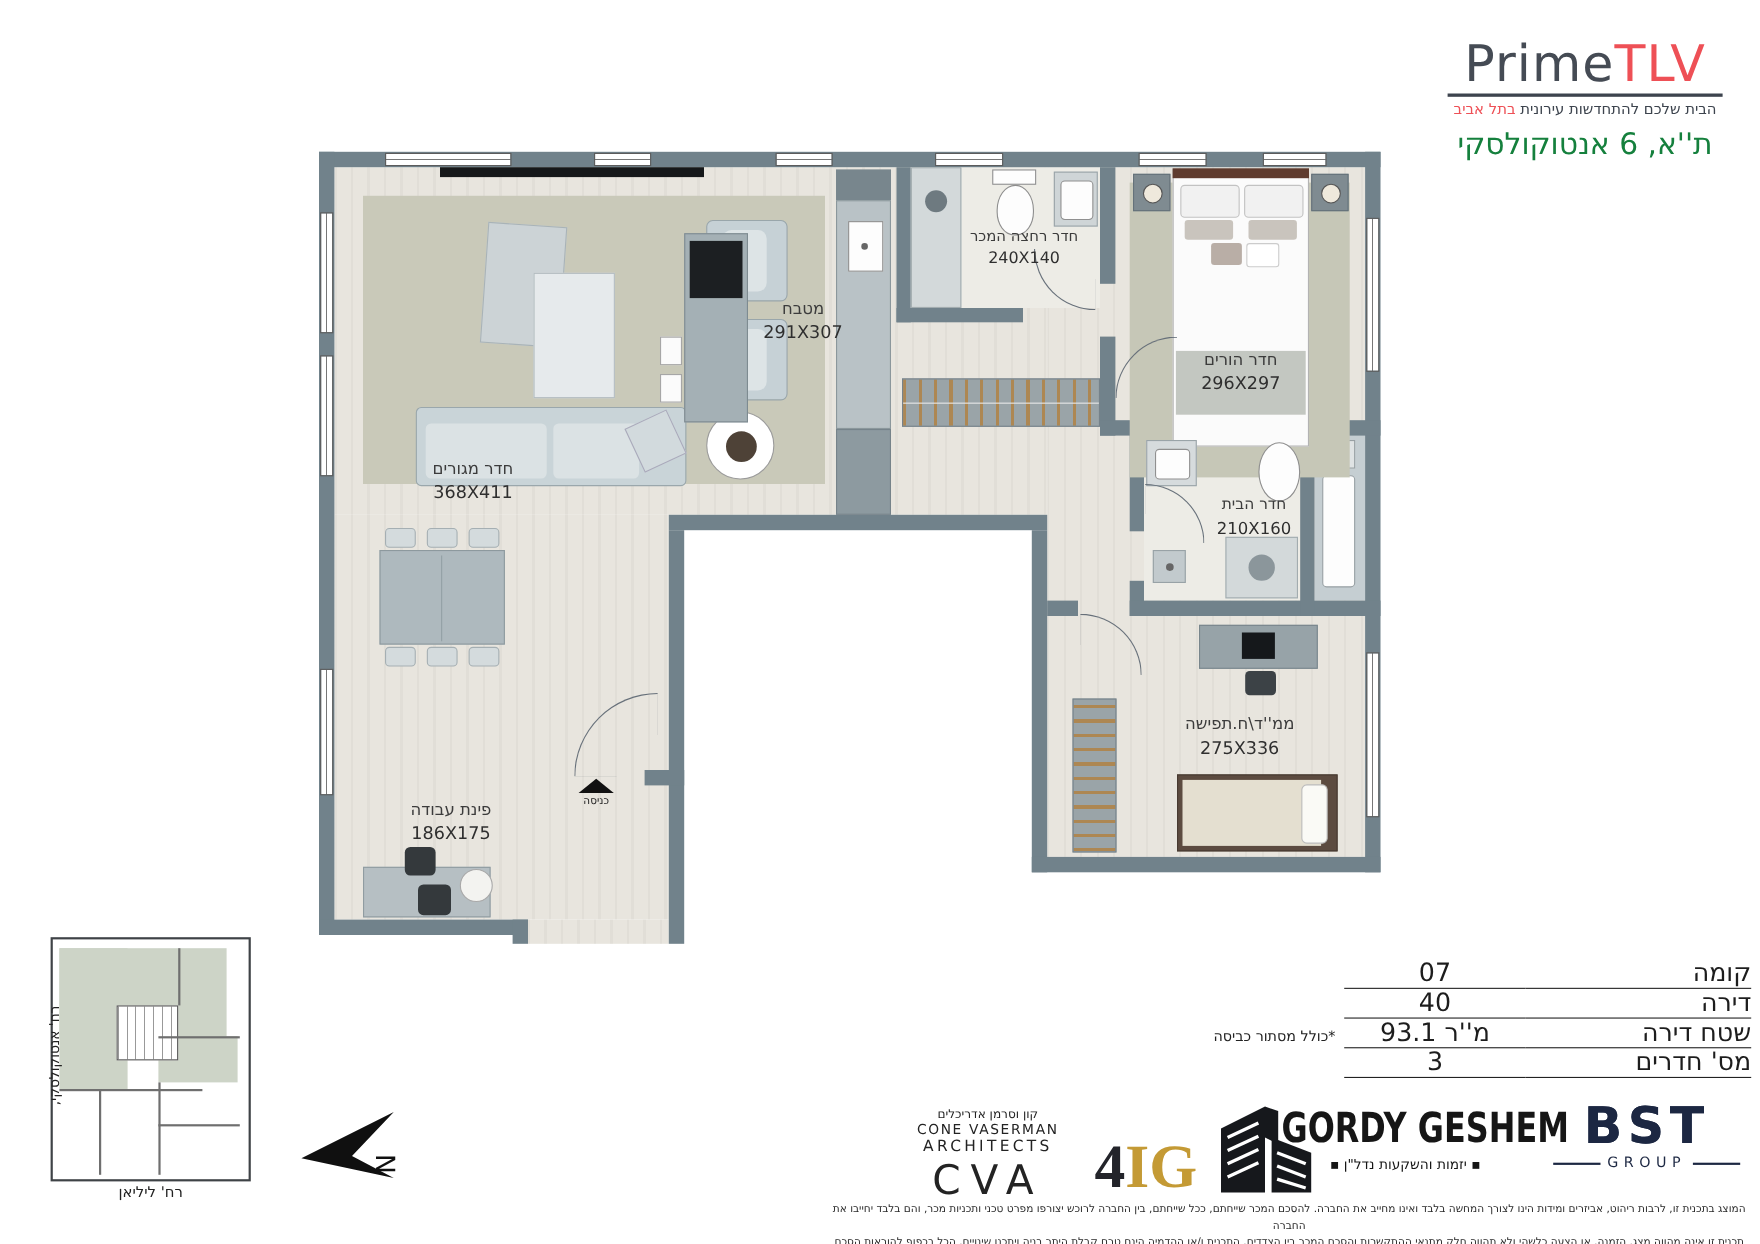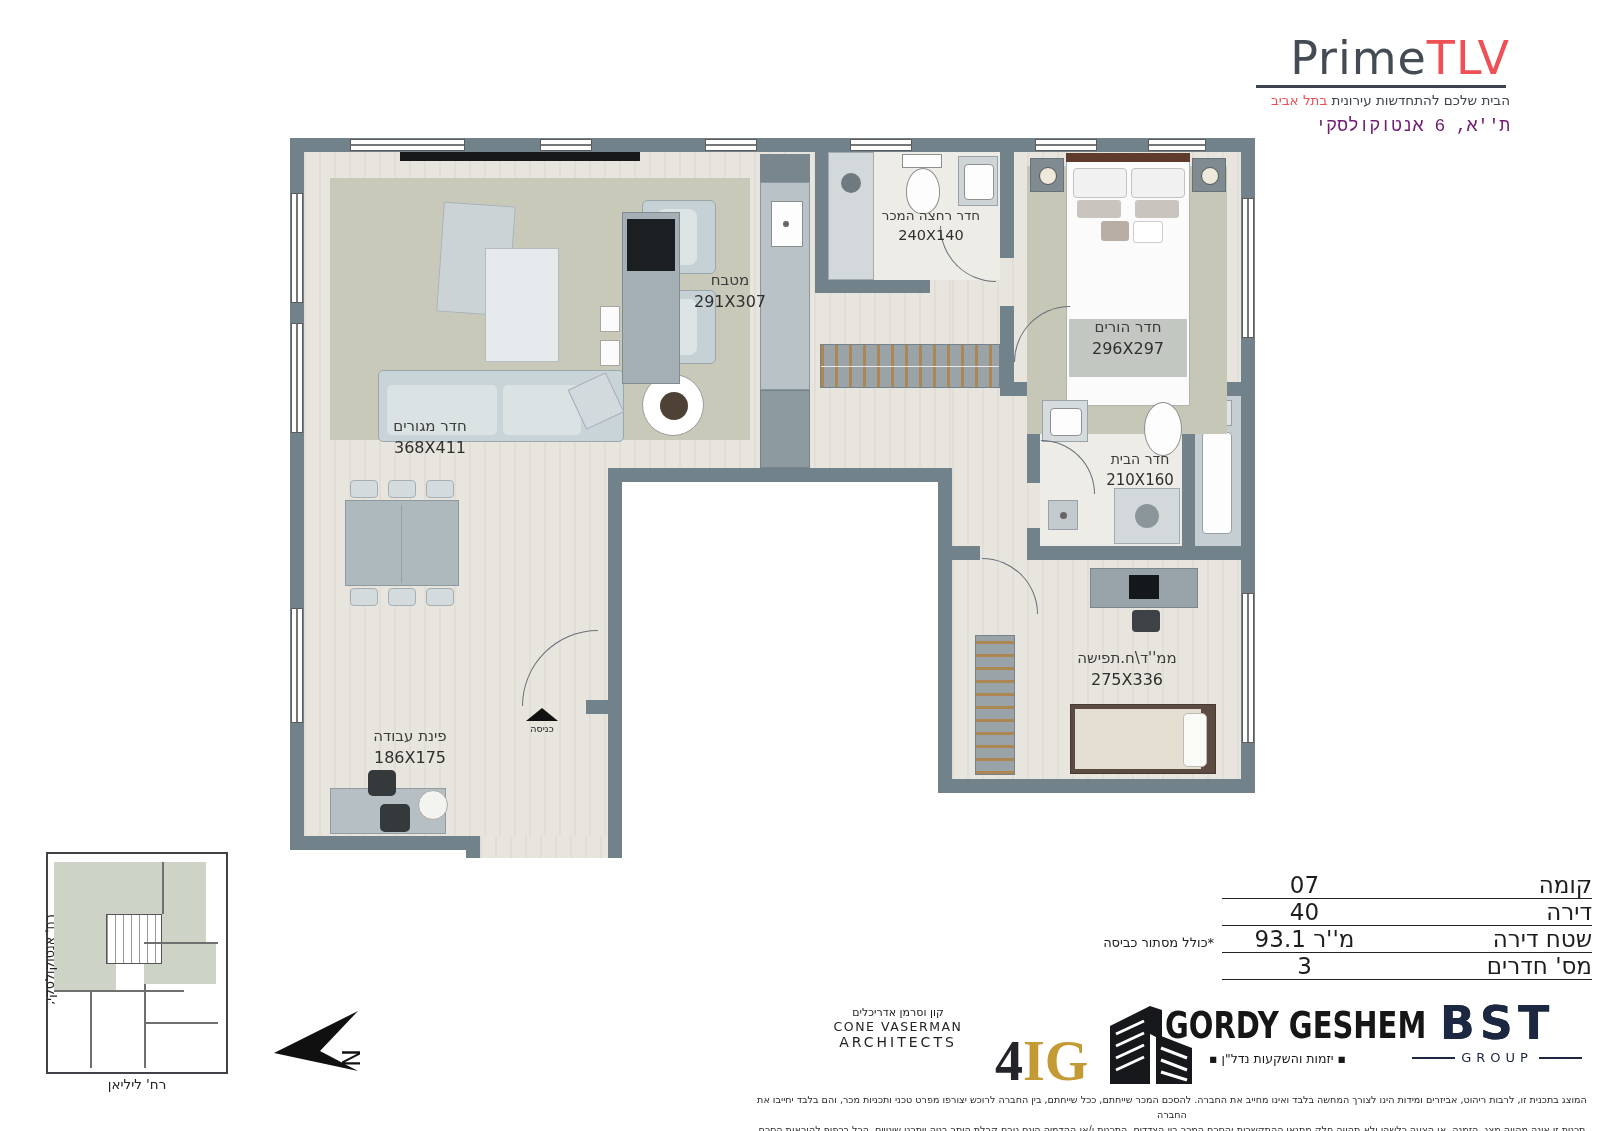--- a/index.html
+++ b/index.html
@@ -19,25 +19,25 @@
   .rug{position:absolute;background:#c9c9b9;}
   .closet{position:absolute;background:#9aa4a8;
           background-image:repeating-linear-gradient(90deg,#ad8753 0 3px,transparent 3px 14px);
           border:1px solid #76828a;box-sizing:border-box;}
   .closetv{position:absolute;background:#9aa4a8;
           background-image:repeating-linear-gradient(0deg,#ad8753 0 3px,transparent 3px 13px);
           border:1px solid #76828a;box-sizing:border-box;}
   .lbl{position:absolute;text-align:center;color:#3c3c3c;font-size:15px;line-height:1.4;}
   .lbl .dims{font-size:16px;color:#2f2f2f;}
   
-  #brand{position:absolute;left:1252px;top:34px;width:258px;text-align:right;}
+  #brand{position:absolute;left:1312px;top:34px;width:258px;text-align:center;}
   #brand .logoline{font-size:46px;letter-spacing:1px;line-height:1.05;}
   #brand .rule{height:3px;background:#3d444e;margin:3px 4px 4px 4px;}
   #brand .tag{font-size:13.5px;color:#3d444e;}
-  #brand .addr{font-size:18px;color:#701a75;margin-top:8px;font-family:Liberation Mono, monospace;}
+  #brand .addr{font-size:27px;color:#15803d;margin-top:8px;}
   
   #infotable{position:absolute;right:8px;top:872px;width:560px;direction:rtl;}
   .trow{display:flex;direction:rtl;align-items:flex-end;height:27px;}
   .trow .tl{width:205px;text-align:right;font-size:23px;color:#1d1d1d;border-bottom:1.6px solid #222;}
   .trow .tv{width:165px;text-align:center;font-size:23px;color:#1d1d1d;border-bottom:1.6px solid #222;direction:ltr;}
   .trow .tn{font-size:13px;color:#222;margin-right:8px;padding-bottom:3px;white-space:nowrap;}
   
   #cva{position:absolute;left:813px;top:1006px;width:170px;text-align:center;color:#232323;}
   #cva .h{font-size:11px;}#cva .e1{font-size:12.5px;letter-spacing:1.5px;}#cva .e2{font-size:14px;letter-spacing:3px;}
   #cva .big{font-size:37px;letter-spacing:9px;margin-top:1px;}
@@ -276,20 +276,21 @@
   <div class="trow">
       <span class="tl">מס' חדרים</span>
       <span class="tv">3</span>
     </div>
 </div>
 
 <div id="cva">
   <div class="h" dir="rtl">קון וסרמן אדריכלים</div>
   <div class="e1">CONE  VASERMAN</div>
   <div class="e2">ARCHITECTS</div>
+  <div class="big">CVA</div>
 </div>
 
 <div id="fig">
   <div class="t"><span class="n4">4</span><span class="ig">IG</span></div>
   <svg width="118" height="86" viewBox="0 0 118 86" style="margin-left:4px">
     <g fill="#16181c">
       <polygon points="18,84 18,26 58,6 58,84"></polygon>
       <polygon points="64,84 64,34 100,48 100,84"></polygon>
       <polygon points="58,6 70,10 70,40 58,34"></polygon>
     </g>

